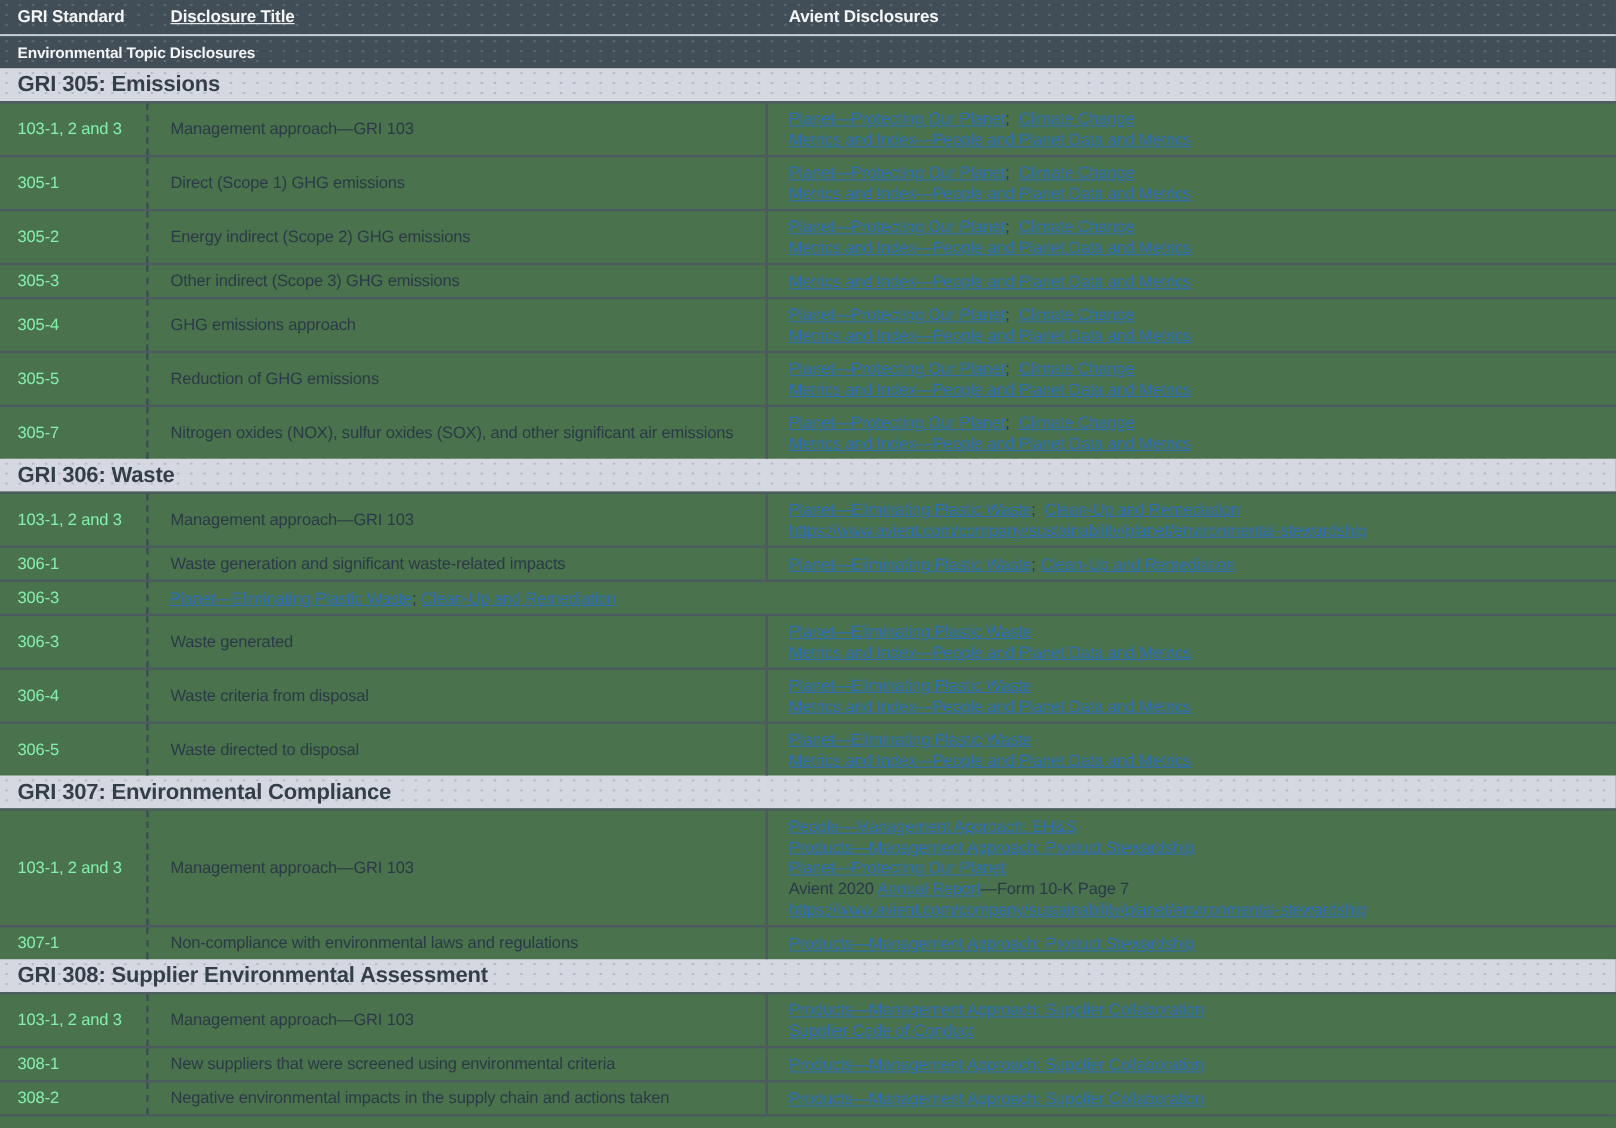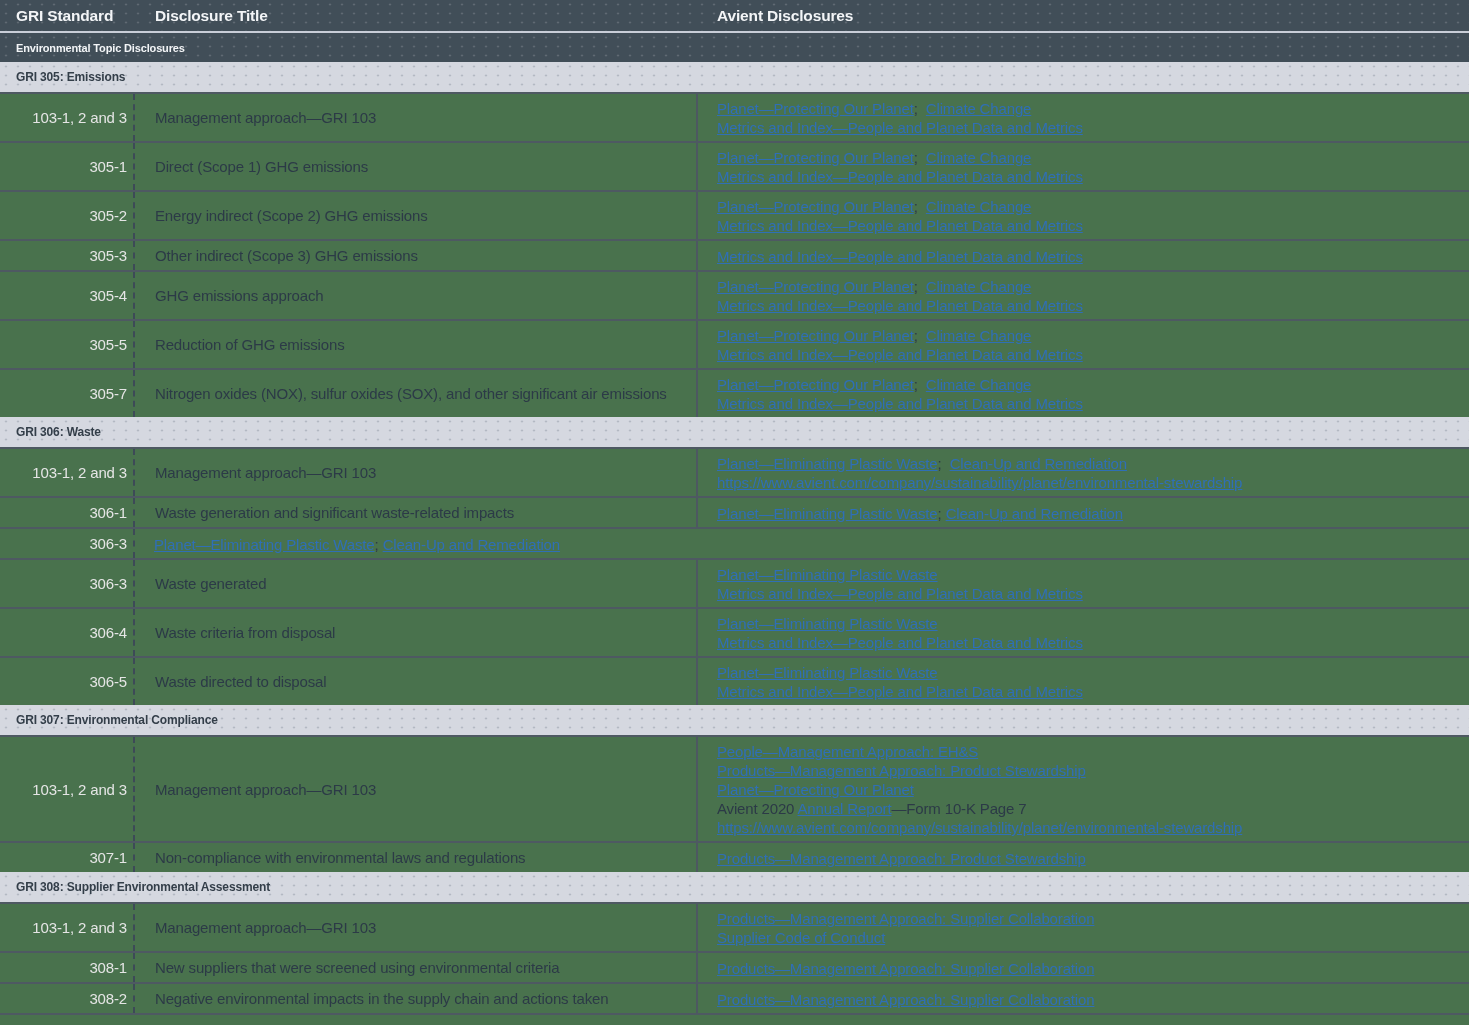--- a/index.html
+++ b/index.html
@@ -16,42 +16,42 @@
     height:31px;background:#414e58;
     background-image:radial-gradient(rgba(255,255,255,0.16) 1px,transparent 1.6px);
     background-size:12px 9px;
     border-bottom:2px solid #c9ced8;
     color:#f3f5f7;font-weight:bold;font-size:15.5px;
   }
   .banner-row{
     display:flex;align-items:center;height:29px;background:#414e58;
     background-image:radial-gradient(rgba(255,255,255,0.16) 1px,transparent 1.6px);
     background-size:12px 9px;
-    color:#f3f5f7;font-weight:bold;font-size:11px;padding-left:16px;box-sizing:border-box;
+    color:#f3f5f7;font-weight:bold;font-size:14px;padding-left:16px;box-sizing:border-box;
   }
   .section-band{
     display:flex;align-items:center;height:30px;background:#d5d8e0;
     background-image:radial-gradient(rgba(90,102,116,0.28) 1px,transparent 1.6px);
     background-size:12px 9px;
-    color:#333e49;font-weight:bold;font-size:12px;padding-left:16px;box-sizing:border-box;
+    color:#333e49;font-weight:bold;font-size:20px;padding-left:16px;box-sizing:border-box;
   }
 
   .h1{padding-left:16px;}
-  .h2{padding-left:20px;}
+  .h2{padding-left:20px;text-decoration:underline;}
   .h3{padding-left:19px;}
 
   
   .data-row{
     display:grid;grid-template-columns:135px 563px 1fr;
     border-top:2px solid #4e5962;
     background:#49724d;
   }
   .data-row.last{border-bottom:2px solid #4e5962;}
   .cell{display:flex;flex-direction:column;justify-content:center;box-sizing:border-box;}
-  .c1{padding:5px 6px 5px 16px;border-right:2px dashed #3d4a57;color:#e5e5e5;font-size:15px;text-align:right;}
+  .c1{padding:5px 6px 5px 16px;border-right:2px dashed #3d4a57;color:#86efac;font-size:15px;}
   .c2{padding:5px 12px 5px 20px;border-right:2px solid #4d5861;color:#2c3a47;font-size:15px;}
   .c3{padding:5px 12px 4px 19px;font-size:15px;color:#2c3a47;}
   .line{line-height:19px;white-space:pre-wrap;}
   a.dlink{color:#2f6fb6;text-decoration:underline;cursor:pointer;text-align:center;}
   .plain-seg{color:#2c3a47;}
   .bottom-strip{height:17px;background:#49724d;}
 </style>
 </head>
 <body>
 

